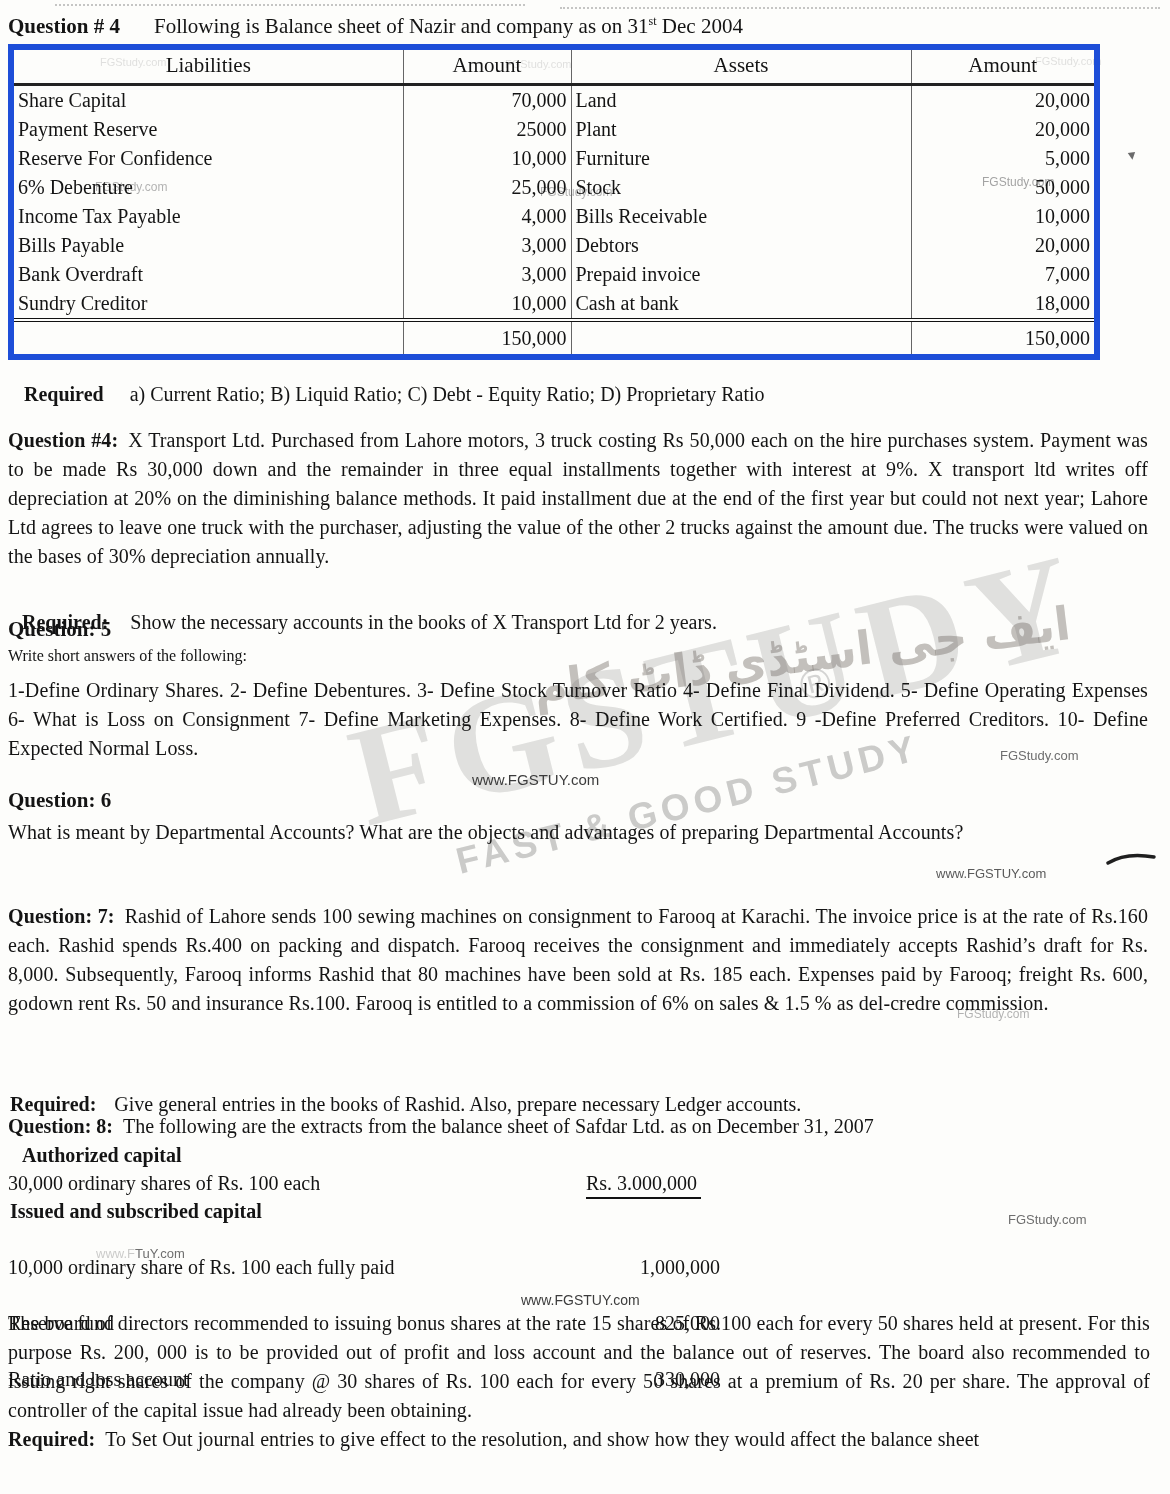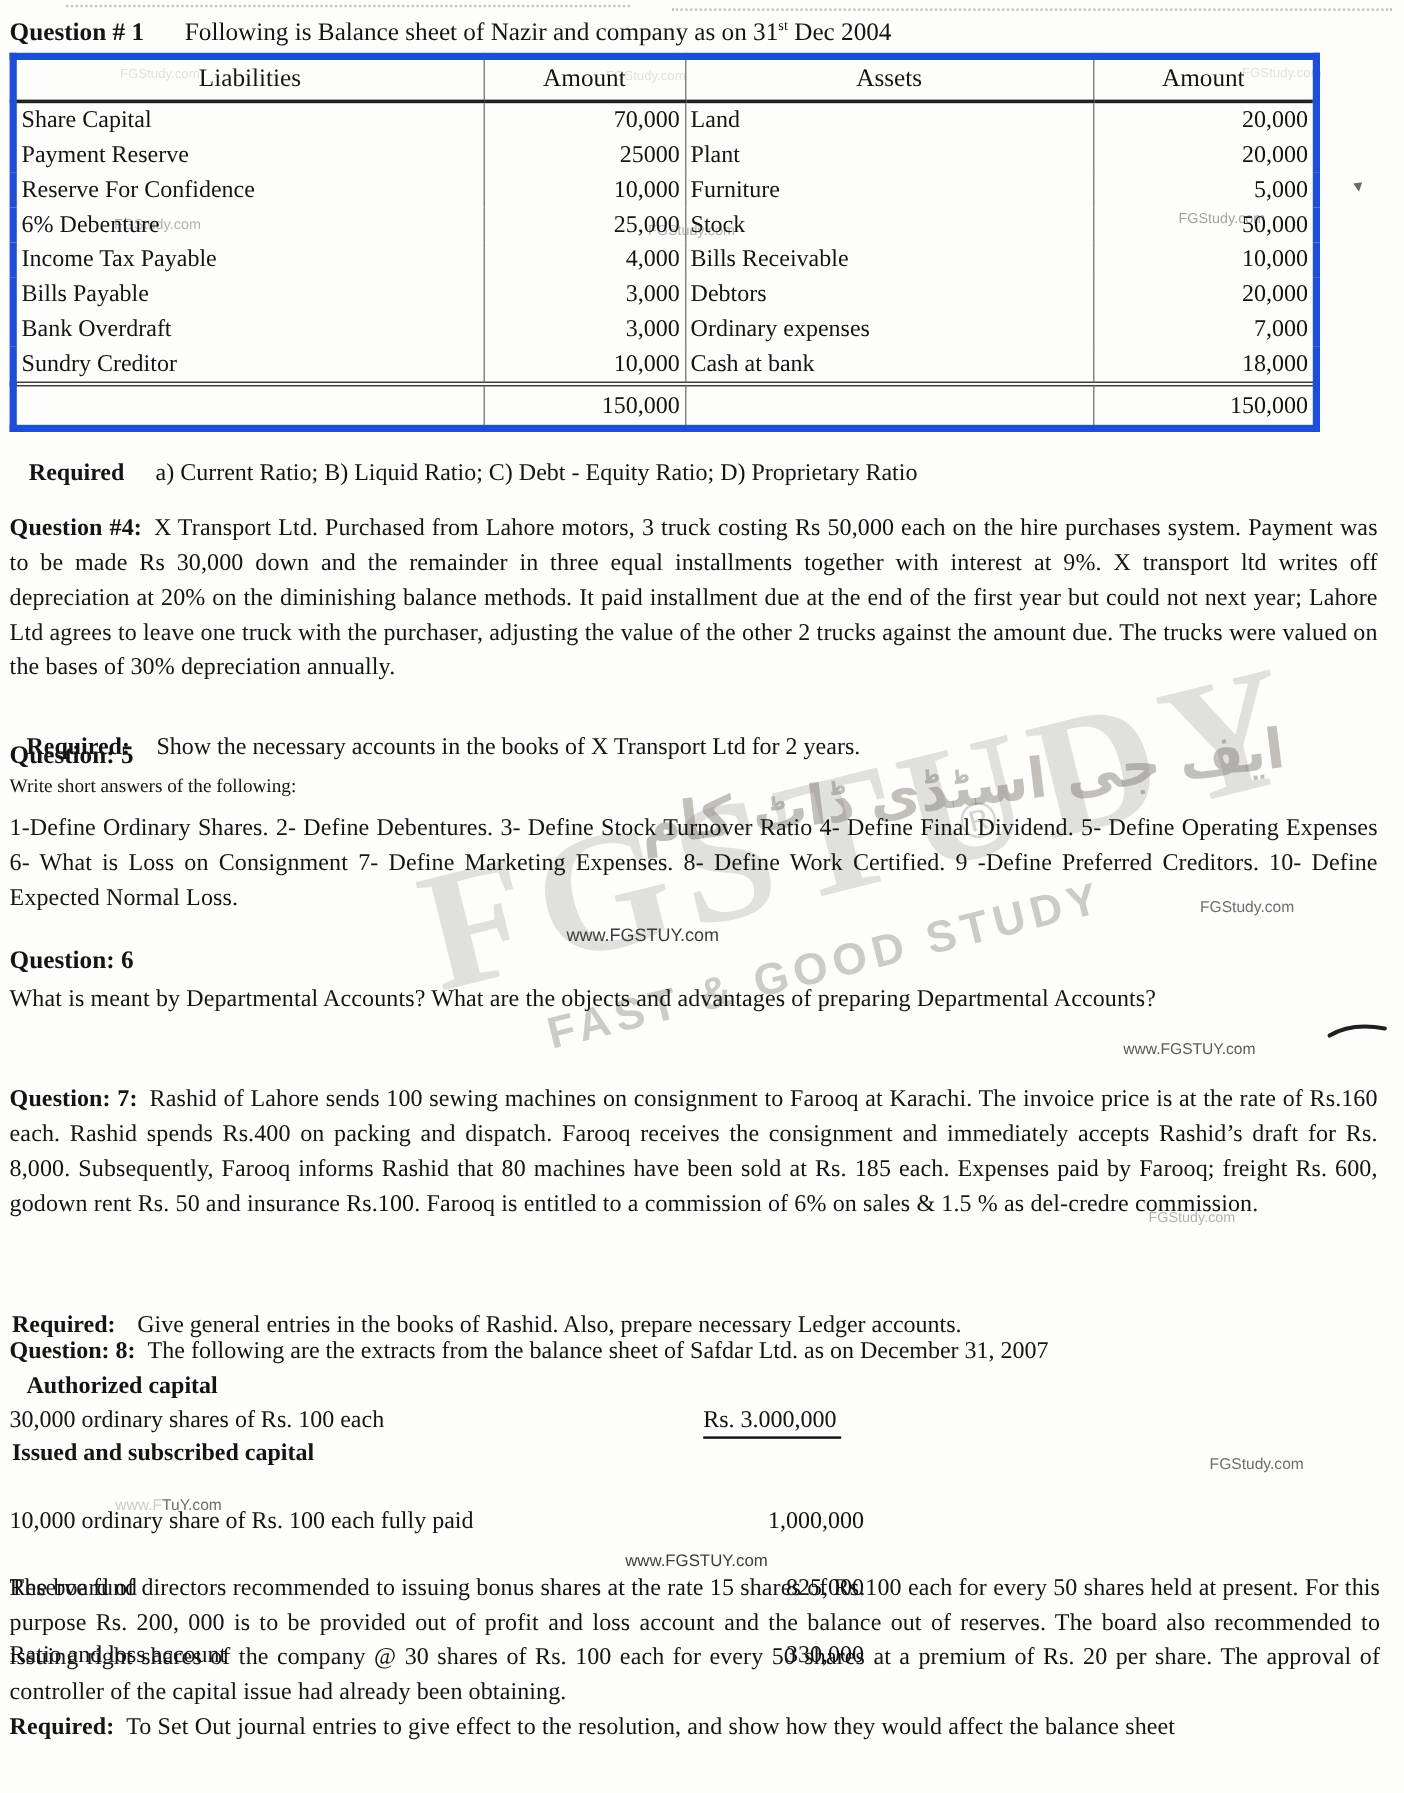--- a/index.html
+++ b/index.html
@@ -129,21 +129,21 @@
   <span class="wm wm-small wm-url-dark" style="left:521px;top:1292px;font-size:14px;">www.FGSTUY.com</span>
 
   <span class="stray-cursor">▾</span>
   <span class="stray-swoosh">
     <svg width="50" height="18" viewBox="0 0 50 18">
       <path d="M2 13 Q 20 2 48 7" stroke="#1f1f1f" stroke-width="3.4" fill="none" stroke-linecap="round"></path>
     </svg>
   </span>
 
   <div class="abs q3-head">
-    <span class="qlabel">Question # 1</span><span>Following is Balance sheet of Nazir and company as on 31</span><sup>st</sup><span> Dec 2004</span>
+    <span class="qlabel">Question # 4</span><span>Following is Balance sheet of Nazir and company as on 31</span><sup>st</sup><span> Dec 2004</span>
   </div>
 
   <table class="bs">
     <colgroup>
         <col class="col-liab">
         <col class="col-lamt">
         <col class="col-asset">
         <col class="col-aamt">
       </colgroup>
     <tbody>
@@ -185,21 +185,21 @@
     </tr>
     <tr>
       <td class="name">Bills Payable</td>
       <td class="v1 amt">3,000</td>
       <td class="v1 name">Debtors</td>
       <td class="v1 amt">20,000</td>
     </tr>
     <tr>
       <td class="name">Bank Overdraft</td>
       <td class="v1 amt">3,000</td>
-      <td class="v1 name">Ordinary expenses</td>
+      <td class="v1 name">Prepaid invoice</td>
       <td class="v1 amt">7,000</td>
     </tr>
     <tr>
       <td class="name">Sundry Creditor</td>
       <td class="v1 amt">10,000</td>
       <td class="v1 name">Cash at bank</td>
       <td class="v1 amt">18,000</td>
     </tr>
     <tr class="totals">
       <td></td>

